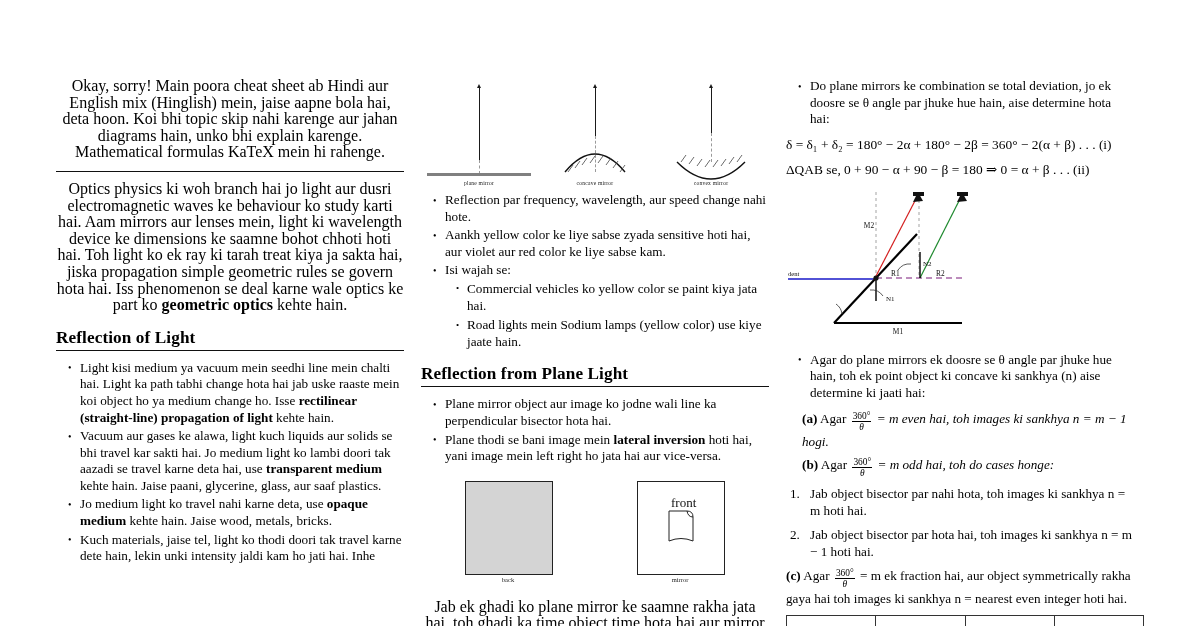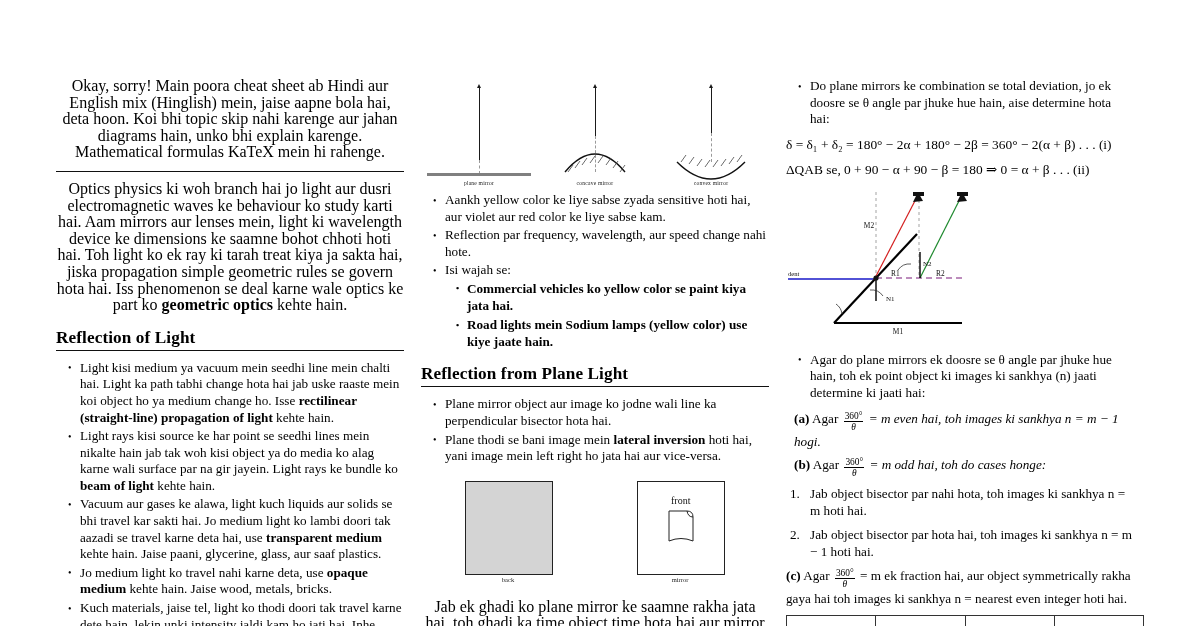--- a/index.html
+++ b/index.html
@@ -27,59 +27,59 @@
 
   ul.bullets{margin:0 0 8px 0;padding:0 0 0 14px;list-style:none;}
   ul.bullets > li{
     font-size:13.2px;line-height:16.6px;margin:0 0 2px 0;position:relative;padding-left:10px;
   }
   ul.bullets > li:before{
     content:"\2022";position:absolute;left:-2px;top:-0.5px;font-size:10px;line-height:17px;
   }
   ul.sub{margin:2px 0 2px 0;padding:0 0 0 12px;list-style:none;}
   ul.sub > li{
-    font-size:13.2px;line-height:16.6px;margin:0 0 3px 0;position:relative;padding-left:10px;font-weight:bold;
+    font-size:13.2px;line-height:16.6px;margin:0 0 3px 0;position:relative;padding-left:10px;
   }
   ul.sub > li:before{
     content:"\2022";position:absolute;left:-1px;top:-0.5px;font-size:9px;line-height:17px;
   }
   b,.bold{font-weight:bold;}
 
   
   .math{
     font-family:"Liberation Serif","DejaVu Serif",serif;
     font-size:13.4px;line-height:18px;margin:3px 0 7px 0;
   }
   .mi{font-style:italic;}
   .frac{display:inline-block;vertical-align:-0.55em;text-align:center;margin:0 2px;font-family:Liberation Serif, serif;}
   .frac .num{display:block;font-size:9.4px;line-height:10px;border-bottom:1px solid #000;padding:0 1px;}
   .frac .den{display:block;font-size:9.4px;line-height:11px;font-style:italic;}
 
   ol.alpha{margin:0;padding:0;list-style:none;}
-  ol.alpha > li{font-size:13.2px;line-height:17px;margin:0 0 6px 8px;}
+  ol.alpha > li{font-size:13.2px;line-height:17px;margin:0 0 6px 16px;}
   ol.num{margin:4px 0 4px 0;padding:0 0 0 24px;list-style:none;}
   ol.num > li{font-size:13.2px;line-height:17px;margin:0 0 7px 0;position:relative;}
   ol.num > li .n{position:absolute;left:-20px;}
 
   
   .mirror-row{position:relative;height:108px;margin:0 0 6px 0;}
   .mfig{position:absolute;top:0;width:116px;height:108px;}
   .mcap{position:absolute;bottom:0;width:100%;text-align:center;font-size:5.6px;color:#222;letter-spacing:0.2px;}
   .arrowline{position:absolute;left:50%;width:0;border-left:1.1px solid #1a1a1a;}
   .arrowhead{position:absolute;left:50%;margin-left:-2.4px;width:0;height:0;
     border-left:2.4px solid transparent;border-right:2.4px solid transparent;border-bottom:4px solid #1a1a1a;}
   .dashline{position:absolute;left:50%;width:0;border-left:1px dashed #9a9a9a;}
   .planebar{position:absolute;left:6px;right:6px;height:2.6px;background:#808080;}
 
   
   .boxrow{position:relative;height:112px;margin:16px 0 6px 0;}
   .bx{position:absolute;top:0;width:86px;height:92px;border:1px solid #222;}
   .bx.filled{background:#d4d4d4;}
   .bxcap{position:absolute;top:95px;width:86px;text-align:center;font-size:6.5px;color:#222;}
-  .frontlbl{position:absolute;font-size:10px;color:#111;}
+  .frontlbl{position:absolute;font-size:13px;color:#111;}
 
   
   .raydiag{position:relative;width:348px;height:160px;margin:4px 0 6px 0;}
   .raydiag svg{display:block;}
 
   
   .tbl-stub{position:absolute;left:786px;top:615px;width:358px;height:11px;}
   .tbl-stub table{border-collapse:collapse;width:100%;}
   .tbl-stub td{border:1px solid #333;height:9px;font-size:8px;}
 </style>
@@ -94,21 +94,20 @@
 
     <div class="rule"></div>
 
     <p class="para"><span>Optics physics ki woh branch hai jo light aur dusri electromagnetic waves ke behaviour ko study karti hai. Aam mirrors aur lenses mein, light ki wavelength device ke dimensions ke saamne bohot chhoti hoti hai. Toh light ko ek ray ki tarah treat kiya ja sakta hai, jiska propagation simple geometric rules se govern hota hai. Iss phenomenon se deal karne wale optics ke part ko </span><b>geometric optics</b><span> kehte hain.</span></p>
 
     <h2 class="heading">Reflection of Light</h2>
     <div class="rule"></div>
 
     <ul class="bullets">
       <li><span>Light kisi medium ya vacuum mein seedhi line mein chalti hai. Light ka path tabhi change hota hai jab uske raaste mein koi object ho ya medium change ho. Isse </span><b>rectilinear (straight-line) propagation of light</b><span> kehte hain.</span></li>
-      <li><span>Light rays kisi source ke har point se seedhi lines mein nikalte hain jab tak woh kisi object ya do media ko alag karne wali surface par na gir jayein. Light rays ke bundle ko </span><b>beam of light</b><span> kehte hain.</span></li>
       <li><span>Vacuum aur gases ke alawa, light kuch liquids aur solids se bhi travel kar sakti hai. Jo medium light ko lambi doori tak aazadi se travel karne deta hai, use </span><b>transparent medium</b><span> kehte hain. Jaise paani, glycerine, glass, aur saaf plastics.</span></li>
       <li><span>Jo medium light ko travel nahi karne deta, use </span><b>opaque medium</b><span> kehte hain. Jaise wood, metals, bricks.</span></li>
       <li><span>Kuch materials, jaise tel, light ko thodi doori tak travel karne dete hain, lekin unki intensity jaldi kam ho jati hai. Inhe </span></li>
     </ul>
 
   </div>
 
   <div class="col" id="col-mid">
 
     <div class="mirror-row">
@@ -156,22 +155,22 @@
             <line x1="68" y1="88" x2="73" y2="81"></line>
             <line x1="76" y1="86" x2="81" y2="79"></line>
             <line x1="84" y1="84" x2="89" y2="77"></line>
           </g>
         </svg>
         <div class="mcap">convex mirror</div>
       </div>
     </div>
 
     <ul class="bullets">
+      <li>Reflection par frequency, wavelength, aur speed change nahi hote.</li>
       <li>Aankh yellow color ke liye sabse zyada sensitive hoti hai, aur violet aur red color ke liye sabse kam.</li>
-      <li>Reflection par frequency, wavelength, aur speed change nahi hote.</li>
       <li>
         <span>Isi wajah se:</span>
         <ul class="sub">
           <li>Commercial vehicles ko yellow color se paint kiya jata hai.</li>
           <li>Road lights mein Sodium lamps (yellow color) use kiye jaate hain.</li>
         </ul>
       </li>
     </ul>
 
     <h2 class="heading">Reflection from Plane Light</h2>
@@ -243,21 +242,21 @@
         <text x="112" y="148" font-size="7.4" font-family="Liberation Serif, serif" fill="#111" text-anchor="middle">M1</text>
         <text x="100" y="115" font-size="7" font-family="Liberation Serif, serif" fill="#111">N1</text>
         <text x="137" y="80" font-size="7" font-family="Liberation Serif, serif" fill="#111">N2</text>
         <text x="105" y="90" font-size="7.4" font-family="Liberation Serif, serif" fill="#111">R1</text>
         <text x="150" y="90" font-size="7.4" font-family="Liberation Serif, serif" fill="#111">R2</text>
         <text x="2" y="90" font-size="6.6" font-family="Liberation Serif, serif" fill="#111">dent</text>
       </svg>
     </div>
 
     <ul class="bullets">
-      <li>Agar do plane mirrors ek doosre se θ angle par jhuke hue hain, toh ek point object ki images ki sankhya (n) jaati determine ki jaati hai:</li>
+      <li>Agar do plane mirrors ek doosre se θ angle par jhuke hue hain, toh ek point object ki concave ki sankhya (n) aise determine ki jaati hai:</li>
     </ul>
 
     <ol class="alpha">
       <li>
         <b>(a)</b>
         <span>Agar </span><span class="frac"><span class="num">360°</span><span class="den">θ</span></span><span class="mi"> = m even hai, toh images ki sankhya n = m − 1 hogi.</span>
       </li>
       <li>
         <b>(b)</b>
         <span>Agar </span><span class="frac"><span class="num">360°</span><span class="den">θ</span></span><span class="mi"> = m odd hai, toh do cases honge:</span>

